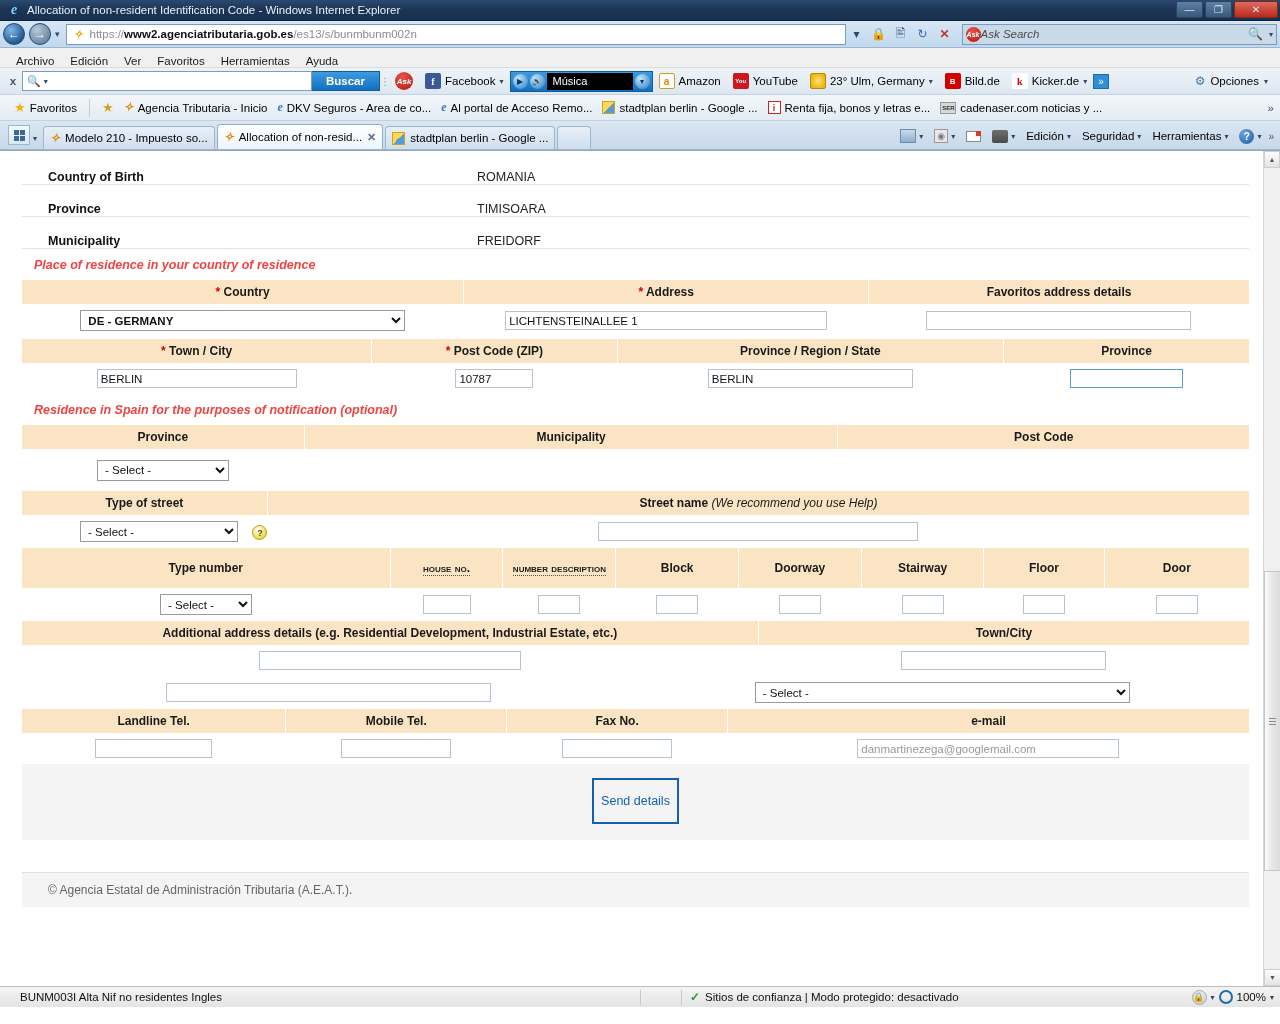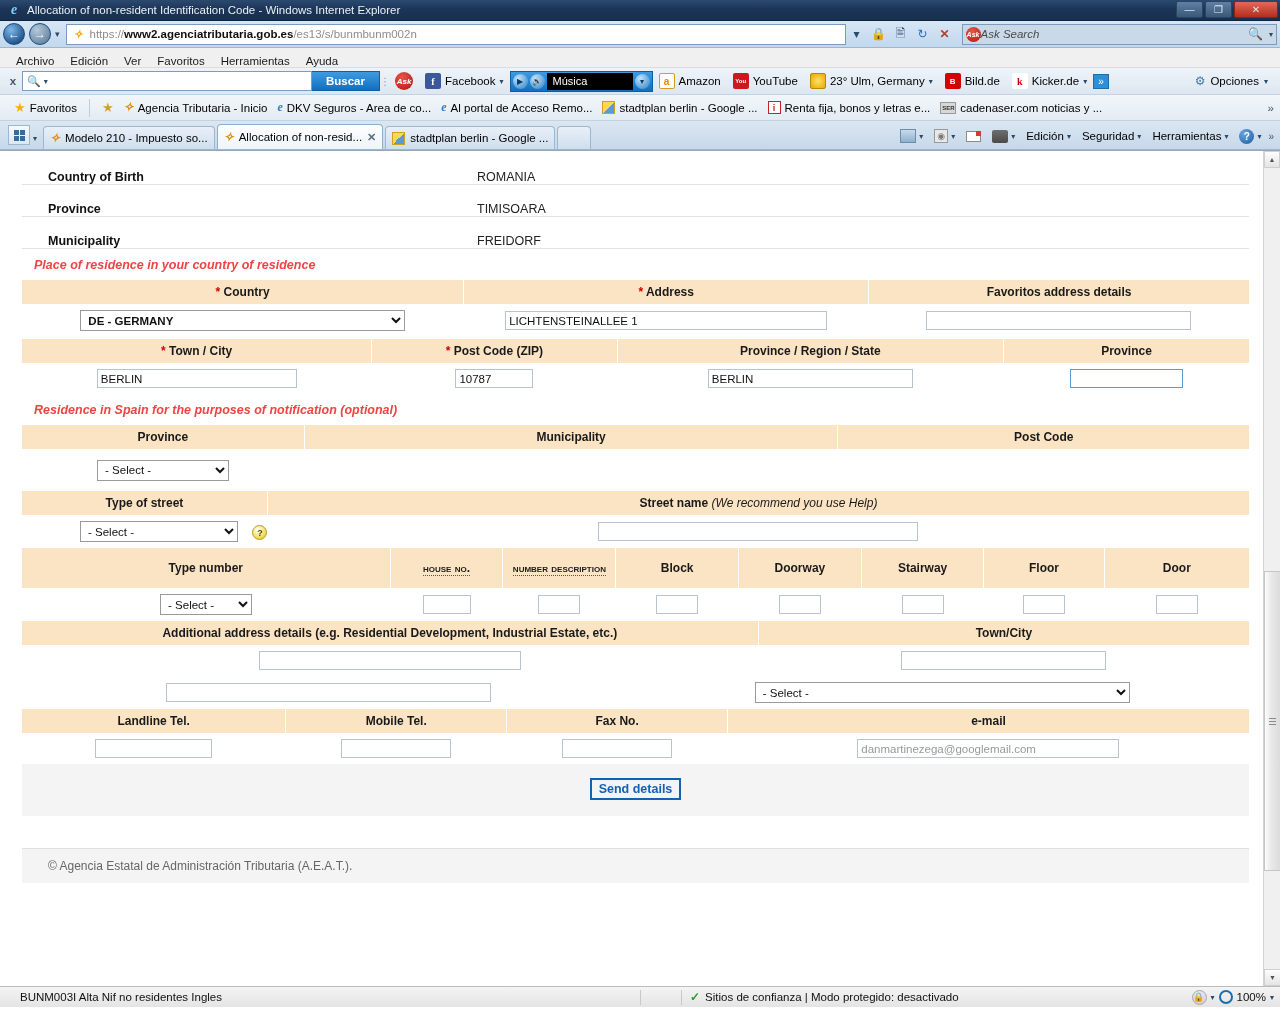--- a/index.html
+++ b/index.html
@@ -234,22 +234,22 @@
   .abbr { font-variant: small-caps; text-transform: lowercase; border-bottom:1px dotted #555; }
   .help-ico-y {
     width:15px;height:15px;border-radius:50%;
     background:radial-gradient(circle at 38% 30%,#ffffff,#f3e26a 55%,#d6bc2a);
     border:1px solid #b99f1d;color:#5a4a00;font-size:9px;font-weight:bold;
     display:flex;align-items:center;justify-content:center;margin:0 auto;
   }
   .sendwrap { background:#f4f4f4; text-align:center; padding:14px 0 16px; }
   .sendlink {
     display:inline-block; border:2px solid #1560b0;
-    color:#1560b0; font-weight:bold; font-size:12.5px;
-    padding:2px 7px; background:#f4f4f4;
+    color:#1560b0; font-weight:normal; font-size:12.5px;
+    padding:14px 7px; background:#f4f4f4;
   }
   .footer {
     background:#f4f4f4; border-top:1px solid #e0e0e0;
     color:#666; font-size:12px; padding:10px 0 10px 26px;
     margin-top:32px;
   }
   .italic{font-style:italic;font-weight:normal;}
 
   
   .vscroll {

